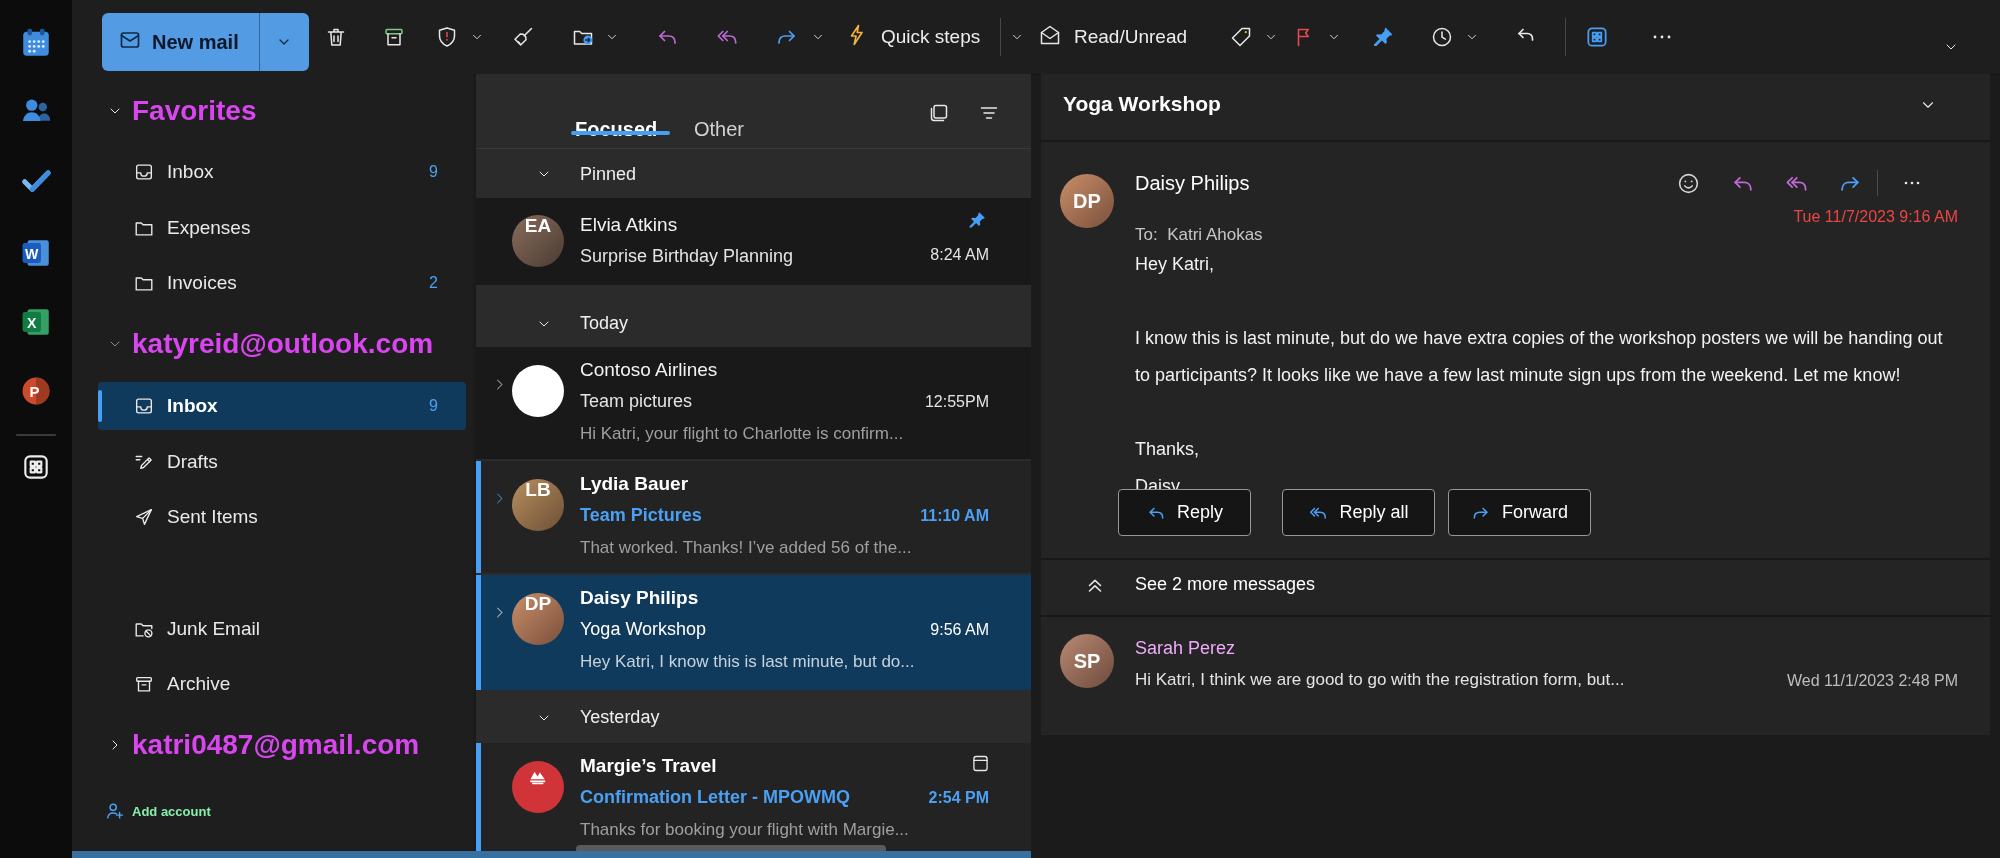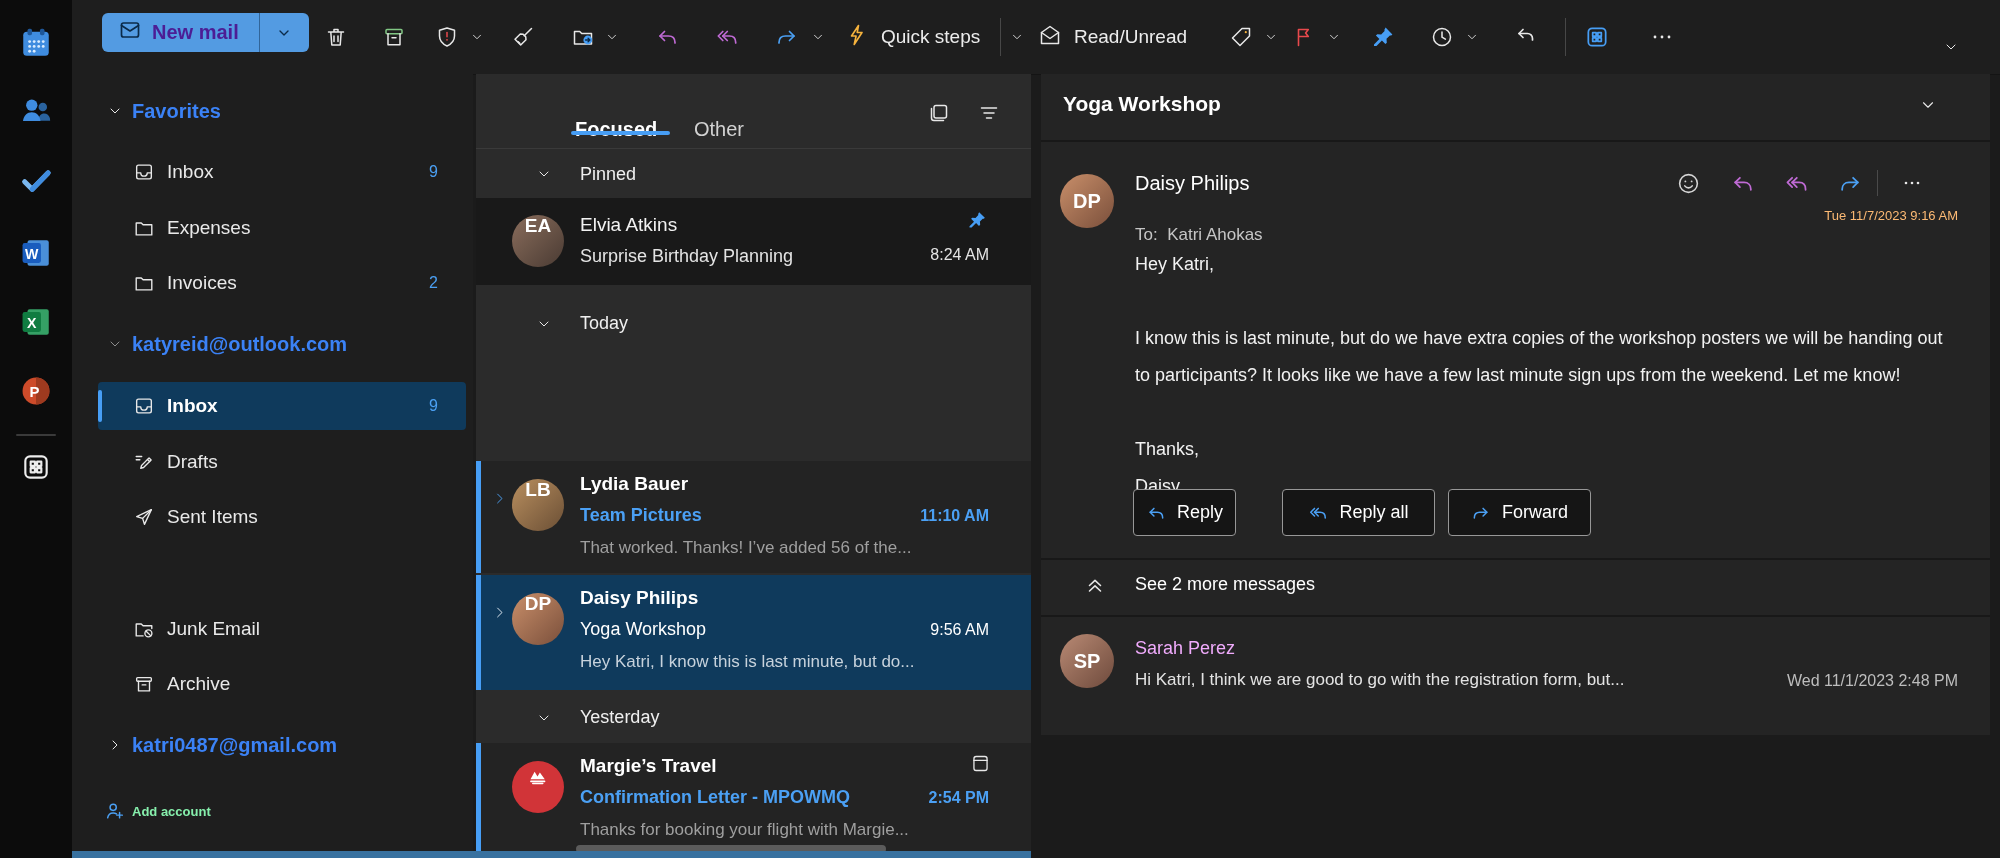--- a/index.html
+++ b/index.html
@@ -6,32 +6,32 @@
   .app{position:relative;width:2000px;height:858px;background:#1b1b1b;overflow:hidden;
        font-family:"Liberation Sans","DejaVu Sans",sans-serif;color:#e8e8e8;}
   .abs{position:absolute;}
   .svgw{fill:none;stroke:#e8e8e8;stroke-width:1.5;stroke-linecap:round;stroke-linejoin:round;}
   
   .rail{position:absolute;left:0;top:0;width:72px;height:858px;background:#0c0c0c;}
   .rail-btn{position:absolute;left:18px;width:36px;height:36px;display:flex;align-items:center;justify-content:center;cursor:pointer;}
   .rail-div{position:absolute;left:16px;width:40px;height:2px;background:#3a3a3a;border-radius:1px;}
   
   .toolbar{position:absolute;left:72px;top:0;width:1928px;height:74px;background:#1e1e1e;border-bottom:1px solid #141414;}
-  .newmail{position:absolute;left:30px;top:13px;height:39px;display:flex;align-items:stretch;background:#539be2;border-radius:6px;color:#4c1d95;overflow:hidden;}
+  .newmail{position:absolute;left:30px;top:13px;height:58px;display:flex;align-items:stretch;background:#539be2;border-radius:6px;color:#0f172a;overflow:hidden;}
   .newmail-main{display:flex;align-items:center;gap:10px;padding:0 20px 0 16px;font-size:20px;font-weight:700;cursor:pointer;}
   .newmail-split{width:1px;background:rgba(8,35,64,.45);}
   .newmail-chev{width:49px;display:flex;align-items:center;justify-content:center;cursor:pointer;}
   .tbtn{position:absolute;top:14px;width:46px;height:46px;border-radius:4px;display:flex;align-items:center;justify-content:center;cursor:pointer;}
   .tchv{position:absolute;top:26px;width:22px;height:22px;display:flex;align-items:center;justify-content:center;cursor:pointer;}
   .tlabelbtn{position:absolute;top:14px;height:46px;display:flex;align-items:center;gap:12px;font-size:19px;color:#ececec;cursor:pointer;}
   .vdiv{position:absolute;top:18px;width:1px;height:38px;background:#474747;}
   
   .sidebar{position:absolute;left:72px;top:74px;width:401px;height:784px;background:#1e1e1e;}
   .side-hdr{position:absolute;left:26px;width:368px;height:48px;display:flex;align-items:center;cursor:pointer;}
-  .side-hdr .lbl{font-size:20px;font-weight:700;color:#3b82f6;}
+  .side-hdr .lbl{font-size:28px;font-weight:700;color:#d946ef;}
   .side-chev{width:34px;display:flex;justify-content:center;}
   .side-row{position:absolute;left:26px;width:368px;height:48px;border-radius:4px;display:flex;align-items:center;cursor:pointer;}
   .side-row .ic{width:30px;margin-left:35px;display:flex;}
   .side-row .lbl{margin-left:4px;font-size:19px;color:#e9e9e9;}
   .side-row .badge{position:absolute;right:28px;font-size:16px;color:#4ba0f4;}
   .side-row.sel{background:#0f3a5c;}
   .side-row.sel::before{content:"";position:absolute;left:0;top:8px;width:4px;height:32px;border-radius:2px;background:#479ef5;}
   .side-row.sel .lbl{font-weight:700;color:#fff;}
   
   .listpane{position:absolute;left:476px;top:74px;width:555px;height:784px;background:#2b2b2b;}
@@ -62,21 +62,21 @@
   .bluestrip{position:absolute;left:72px;top:851px;width:959px;height:7px;background:#38719f;}
   
   .readpane{position:absolute;left:1041px;top:74px;width:949px;height:661px;background:#242424;}
   .rp-titlebar{position:absolute;left:0;top:0;width:949px;height:66px;border-bottom:2px solid #181818;}
   .rp-title{position:absolute;left:22px;top:18px;font-size:21px;font-weight:700;color:#fff;}
   .rp-collapse{position:absolute;left:878px;top:22px;cursor:pointer;}
   .rp-avatar{position:absolute;left:19px;width:54px;height:54px;border-radius:50%;display:flex;align-items:center;justify-content:center;font-weight:700;font-size:20px;color:#fff;}
   .rp-name{position:absolute;left:94px;top:98px;font-size:20px;color:#fff;}
   .rp-to{position:absolute;left:94px;top:132px;font-size:17px;color:#c6c6c6;margin-top:19px;}
   .rp-hicon{position:absolute;top:92px;width:34px;height:34px;display:flex;align-items:center;justify-content:center;cursor:pointer;}
-  .rp-ts{position:absolute;right:32px;top:134px;font-size:13px;color:#fdba74;}
+  .rp-ts{position:absolute;right:32px;top:134px;font-size:16px;color:#ef4444;}
   .rp-body{position:absolute;left:94px;top:172px;width:810px;font-size:18px;line-height:37px;color:#f2f2f2;}
   .rp-body p{margin:0;}
   .rp-body p.gap{margin-top:37px;}
   .rp-btn{position:absolute;top:415px;height:47px;border:1px solid #979797;border-radius:4px;background:#151515;display:flex;align-items:center;justify-content:center;gap:11px;font-size:18px;color:#fff;cursor:pointer;box-sizing:border-box;}
   .rp-div{position:absolute;left:0;width:949px;height:2px;background:#181818;}
   .rp-more{position:absolute;left:0;top:486px;width:949px;height:55px;cursor:pointer;}
   .rp-more .lbl{position:absolute;left:94px;top:14px;font-size:18px;color:#fff;}
   .rp-prev-name{position:absolute;left:94px;top:564px;font-size:18px;color:#f0abfc;}
   .rp-prev-snippet{position:absolute;left:94px;top:596px;font-size:17px;color:#e3e3e3;white-space:nowrap;}
   .rp-prev-ts{position:absolute;right:32px;top:598px;font-size:16px;color:#bdbdbd;}
@@ -490,20 +490,34 @@
 
     <div class="ghdr" style="top:226px;height:47px">
       <span class="chev">
           <svg class="svgw" width="16" height="16" viewBox="0 0 24 24">
             <path d="M6 9l6 6 6-6"></path>
           </svg>
         </span>
       <span class="lbl">Today</span>
     </div>
 
+    <div class="msg" style="top:273px;height:112px;background:#191919">
+      <span class="exp">
+          <svg class="svgw" width="15" height="15" viewBox="0 0 24 24" style="stroke:#cfcfcf">
+            <path d="M9 5l7 7-7 7"></path>
+          </svg>
+        </span>
+      <div class="avatar av-contoso">
+          <span>C</span>
+        </div>
+      <div class="sender" style="font-weight:400">Contoso Airlines</div>
+      <div class="subject">Team pictures</div>
+      <div class="time">12:55PM</div>
+      <div class="preview">Hi Katri, your flight to Charlotte is confirm...</div>
+    </div>
 
     <div class="msg unread" style="top:387px;height:112px;background:#232323">
       <div class="bar"></div>
       <span class="exp">
           <svg class="svgw" width="15" height="15" viewBox="0 0 24 24" style="stroke:#4ba0f4">
             <path d="M9 5l7 7-7 7"></path>
           </svg>
         </span>
       <div class="avatar av-lb">
           <span>LB</span>
@@ -616,21 +630,21 @@
     </div>
     <div class="rp-ts">Tue 11/7/2023 9:16 AM</div>
 
     <div class="rp-body">
       <p>Hey Katri,</p>
       <p class="gap">I know this is last minute, but do we have extra copies of the workshop posters we will be handing out to participants? It looks like we have a few last minute sign ups from the weekend. Let me know!</p>
       <p class="gap">Thanks,</p>
       <p>Daisy</p>
     </div>
 
-    <div class="rp-btn" style="left:92px;width:103px">
+    <div class="rp-btn" style="left:77px;width:133px">
       <svg class="svgw" width="20" height="20" viewBox="0 0 24 24" style="stroke:#4ba0f4;stroke-width:1.8">
           <path d="M9.5 6.5L5 11l4.5 4.5"></path>
           <path d="M5 11h8.5c4 0 6.5 2.6 6.5 6.6v.4"></path>
         </svg>
       <span>Reply</span>
     </div>
     <div class="rp-btn" style="left:241px;width:153px">
       <svg class="svgw" width="20" height="20" viewBox="0 0 24 24" style="stroke:#4ba0f4;stroke-width:1.8">
           <path d="M7.8 6.5L3.3 11l4.5 4.5"></path>
           <path d="M12.3 6.5L7.8 11l4.5 4.5"></path>

